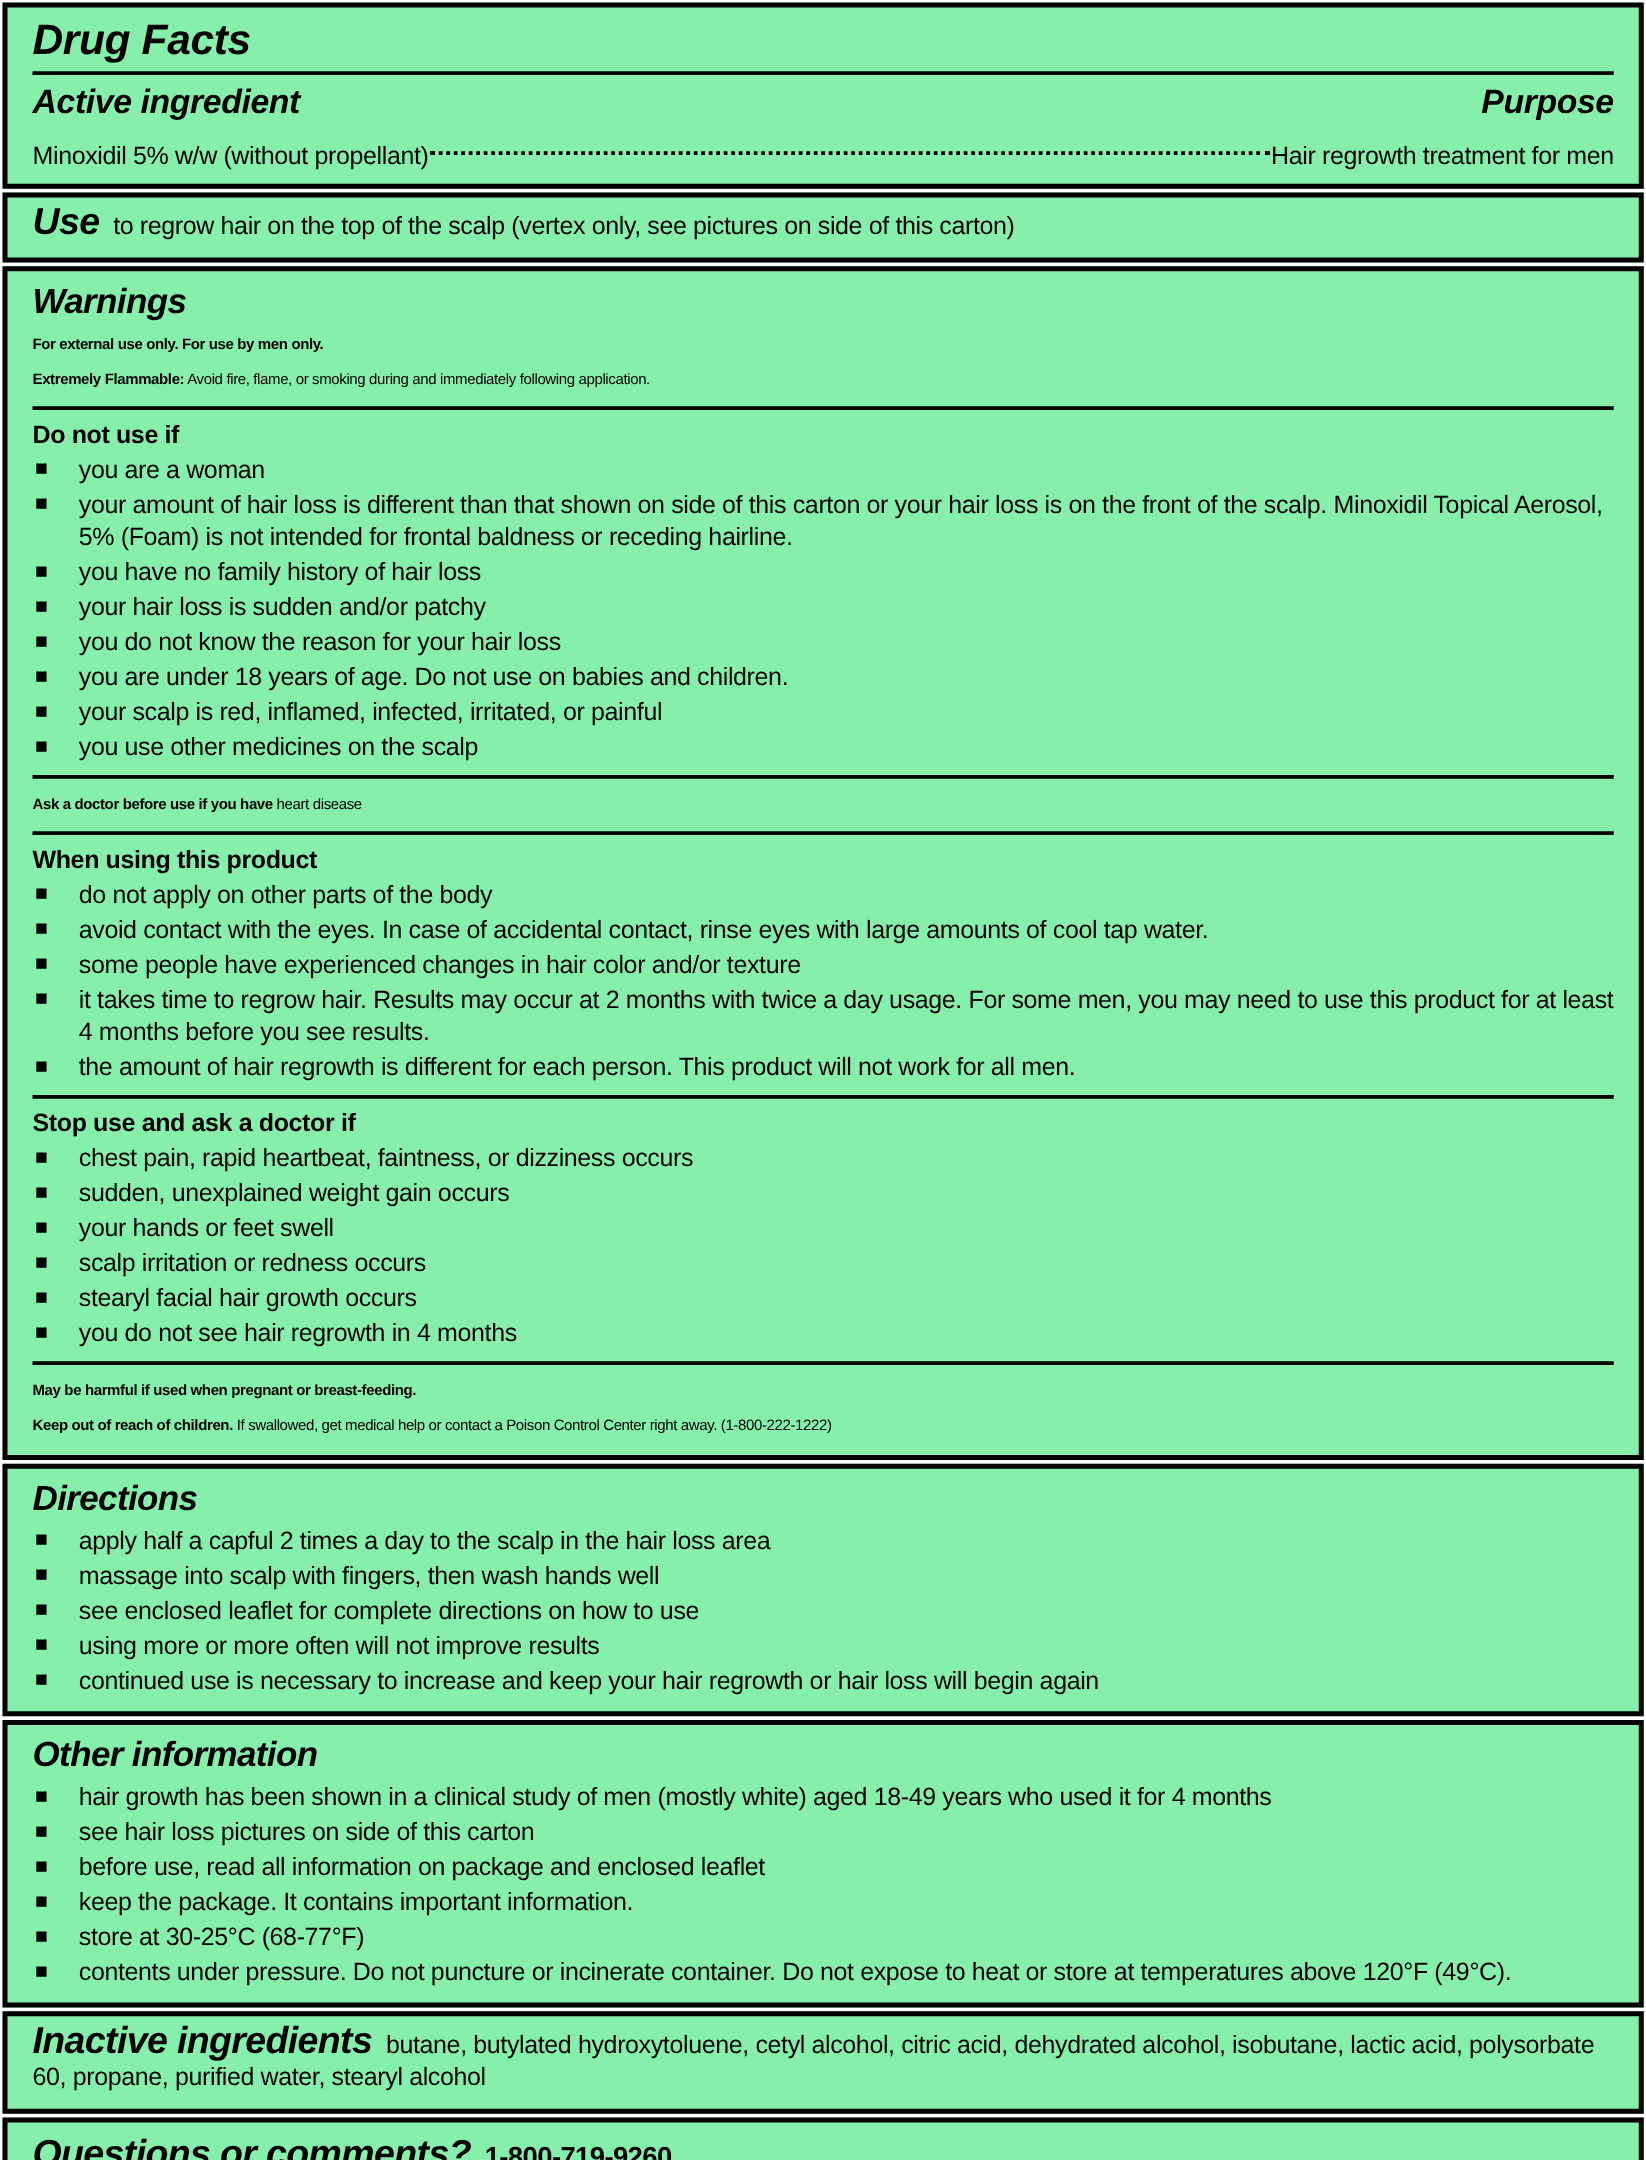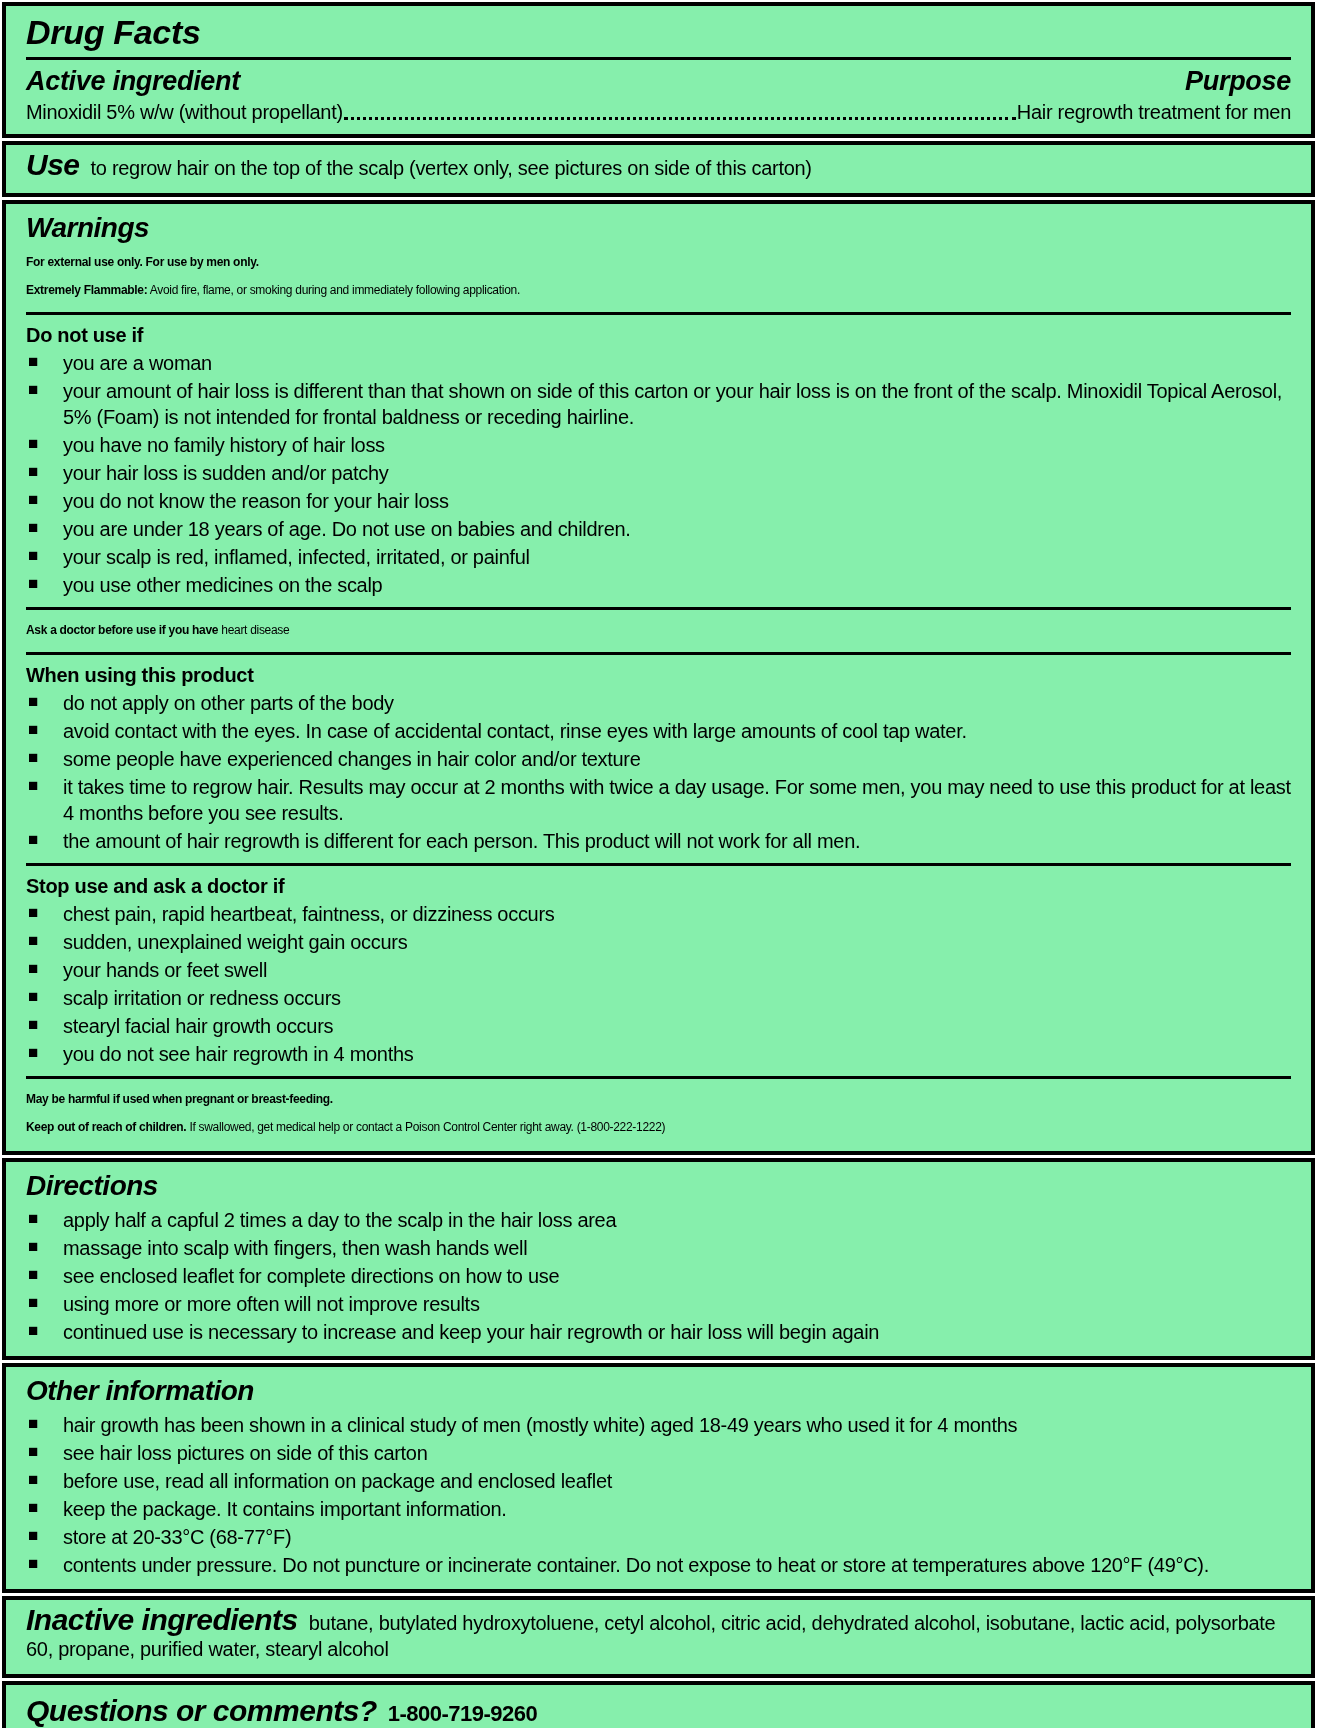--- a/index.html
+++ b/index.html
@@ -39,24 +39,24 @@
   }
   .h-med {
     font-style: italic;
     font-weight: 900;
     font-size: 27px;
     line-height: 1.2;
     margin: 0;
   }
   .ai-row {
     display: flex;
-    align-items: flex-end;
-    font-size: 20px;
-    line-height: 26px;
-    margin-top: 1px;
+    align-items: center;
+    font-size: 20px;
+    line-height: 26px;
+    margin-top: 14px;
   }
   .leader {
     flex: 1;
     border-bottom: 3px dotted #000;
     margin: 0 1px 5px 1px;
   }
   .runin {
     font-size: 20px;
     line-height: 26px;
     margin: 3px 0;
@@ -205,21 +205,21 @@
       </ul>
   </section>
 
   <section class="box">
     <h1 class="sec-head">Other information</h1>
     <ul>
         <li><span class="sq">■</span><span>hair growth has been shown in a clinical study of men (mostly white) aged 18-49 years who used it for 4 months</span></li>
         <li><span class="sq">■</span><span>see hair loss pictures on side of this carton</span></li>
         <li><span class="sq">■</span><span>before use, read all information on package and enclosed leaflet</span></li>
         <li><span class="sq">■</span><span>keep the package. It contains important information.</span></li>
-        <li><span class="sq">■</span><span>store at 20-33°C (68-77°F)</span></li>
+        <li><span class="sq">■</span><span>store at 30-25°C (68-77°F)</span></li>
         <li><span class="sq">■</span><span>contents under pressure. Do not puncture or incinerate container. Do not expose to heat or store at temperatures above 120°F (49°C).</span></li>
       </ul>
   </section>
 
   <section class="box">
     <p class="runin"><span class="h-big">Inactive ingredients</span><span>butane, butylated hydroxytoluene, cetyl alcohol, citric acid, dehydrated alcohol, isobutane, lactic acid, polysorbate 60, propane, purified water, stearyl alcohol</span></p>
   </section>
 
   <section class="box qbox">
     <span class="h-big">Questions or comments?</span>

